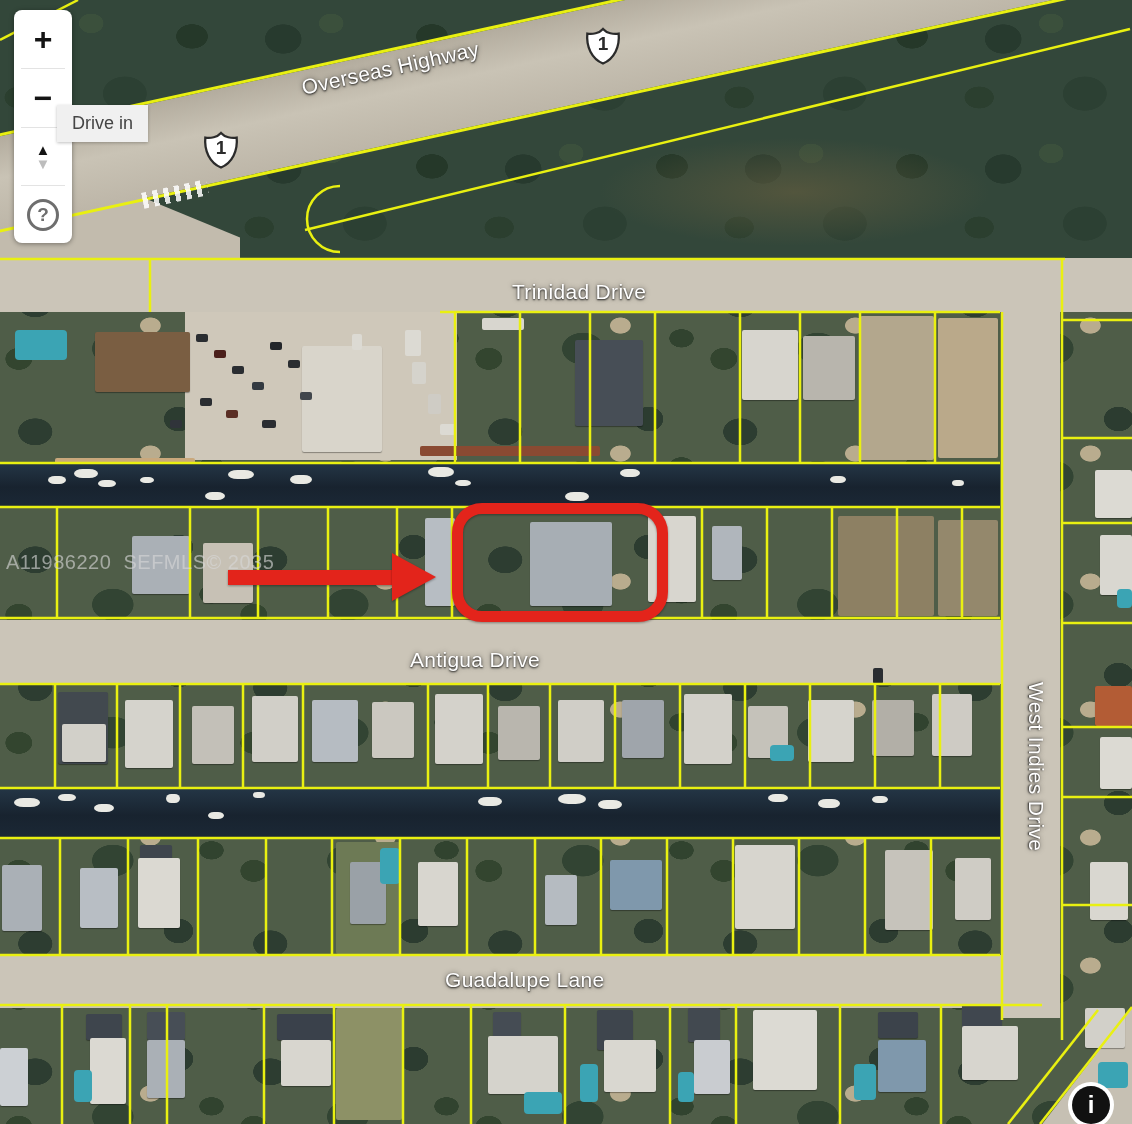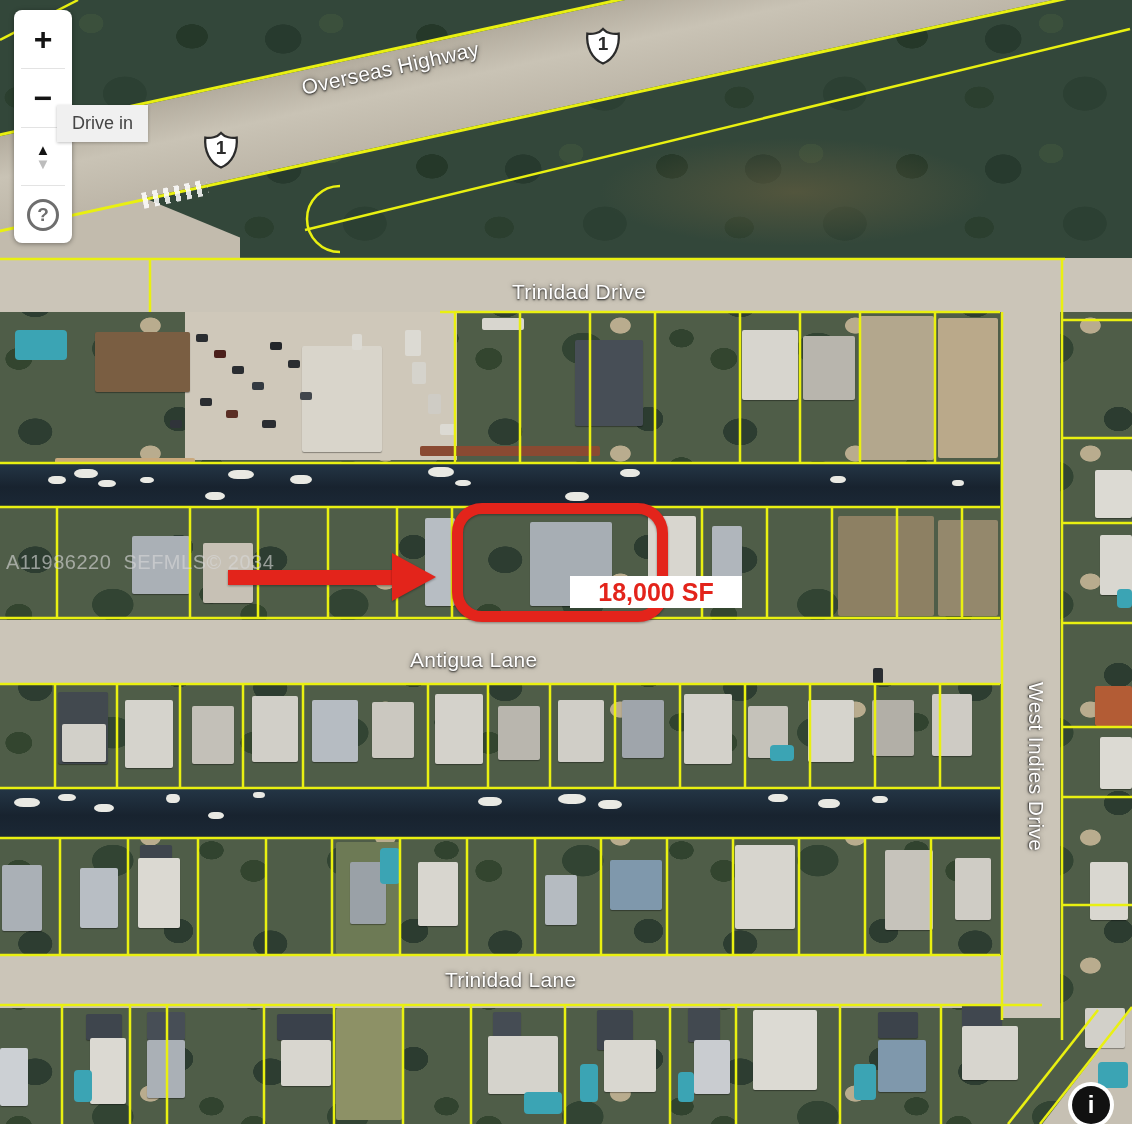--- a/index.html
+++ b/index.html
@@ -332,43 +332,42 @@
       <line x1="1062" y1="259" x2="1062" y2="1040" stroke="#e9f011" stroke-width="2.5"></line>
       <line x1="0" y1="40" x2="78" y2="0" stroke="#e9f011" stroke-width="2.5"></line>
       <line x1="305" y1="230" x2="1130" y2="29" stroke="#e9f011" stroke-width="2.5"></line>
       <line x1="1040" y1="1124" x2="1132" y2="1007" stroke="#e9f011" stroke-width="2.5"></line>
       <line x1="1008" y1="1124" x2="1098" y2="1010" stroke="#e9f011" stroke-width="2.5"></line>
       <path d="M340,186 A33,33 0 0 0 340,252" fill="none" stroke="#e9f011" stroke-width="2.5"></path>
     </svg>
 
   <div class="maplabel" id="label-overseas">Overseas Highway</div>
   <div class="maplabel" style="left:512px;top:280px">Trinidad Drive</div>
-  <div class="maplabel" style="left:410px;top:648px">Antigua Lane</div>
+  <div class="maplabel" style="left:410px;top:648px">Antigua Drive</div>
   <div class="maplabel" id="label-west-indies">West Indies Drive</div>
-  <div class="maplabel" style="left:445px;top:968px">Trinidad Lane</div>
+  <div class="maplabel" style="left:445px;top:968px">Guadalupe Lane</div>
 
   <div class="shield" style="left:202px;top:130px">
     <svg width="38" height="40" viewBox="0 0 40 40">
       <path d="M20 2 C 16 6.5 9 8 3.5 7 C 3 12 3.8 20 6.8 26 C 9.8 32 14.8 36.2 20 38.5 C 25.2 36.2 30.2 32 33.2 26 C 36.2 20 37 12 36.5 7 C 31 8 24 6.5 20 2 Z" fill="#ffffff" stroke="#2b2b2b" stroke-width="2.4"></path>
     </svg>
     <span class="num">1</span>
   </div>
   <div class="shield" style="left:584px;top:26px">
     <svg width="38" height="40" viewBox="0 0 40 40">
       <path d="M20 2 C 16 6.5 9 8 3.5 7 C 3 12 3.8 20 6.8 26 C 9.8 32 14.8 36.2 20 38.5 C 25.2 36.2 30.2 32 33.2 26 C 36.2 20 37 12 36.5 7 C 31 8 24 6.5 20 2 Z" fill="#ffffff" stroke="#2b2b2b" stroke-width="2.4"></path>
     </svg>
     <span class="num">1</span>
   </div>
 
-  <div class="abs" id="watermark">A11986220  SEFMLS© 2034</div>
+  <div class="abs" id="watermark">A11986220  SEFMLS© 2035</div>
 
   <div class="abs red" id="arrow-bar"></div>
   <div class="abs red" id="arrow-head"></div>
   <div class="abs red" id="hl-box"></div>
-  <div class="abs red" id="sf-label">18,000 SF</div>
 
   <div class="abs" id="zoom-panel">
     <button class="zp-btn">+</button>
     <div class="zp-sep"></div>
     <button class="zp-btn">−</button>
     <div class="zp-sep"></div>
     <div id="pan-toggle">
       <span class="tri-up">▲</span>
       <span class="tri-down">▼</span>
     </div>

